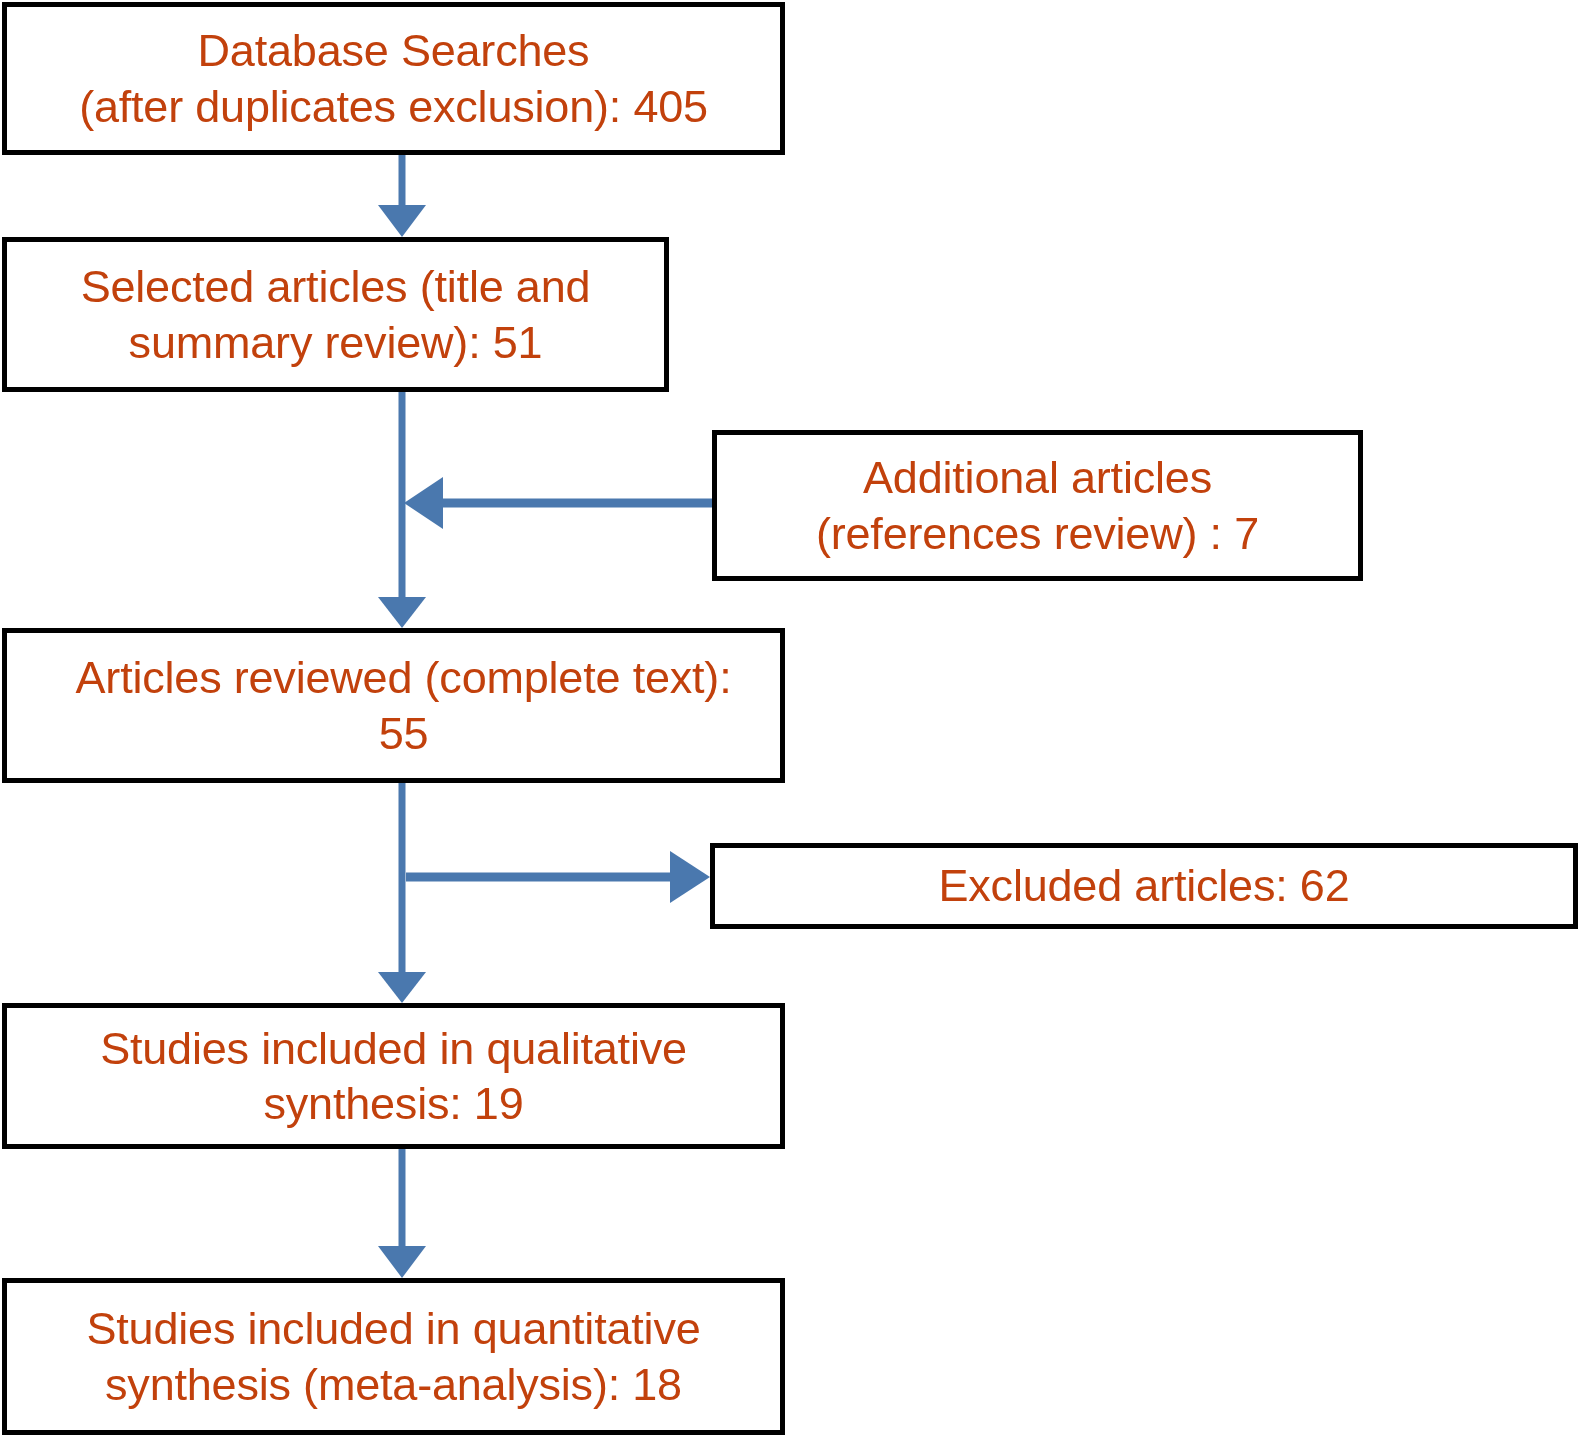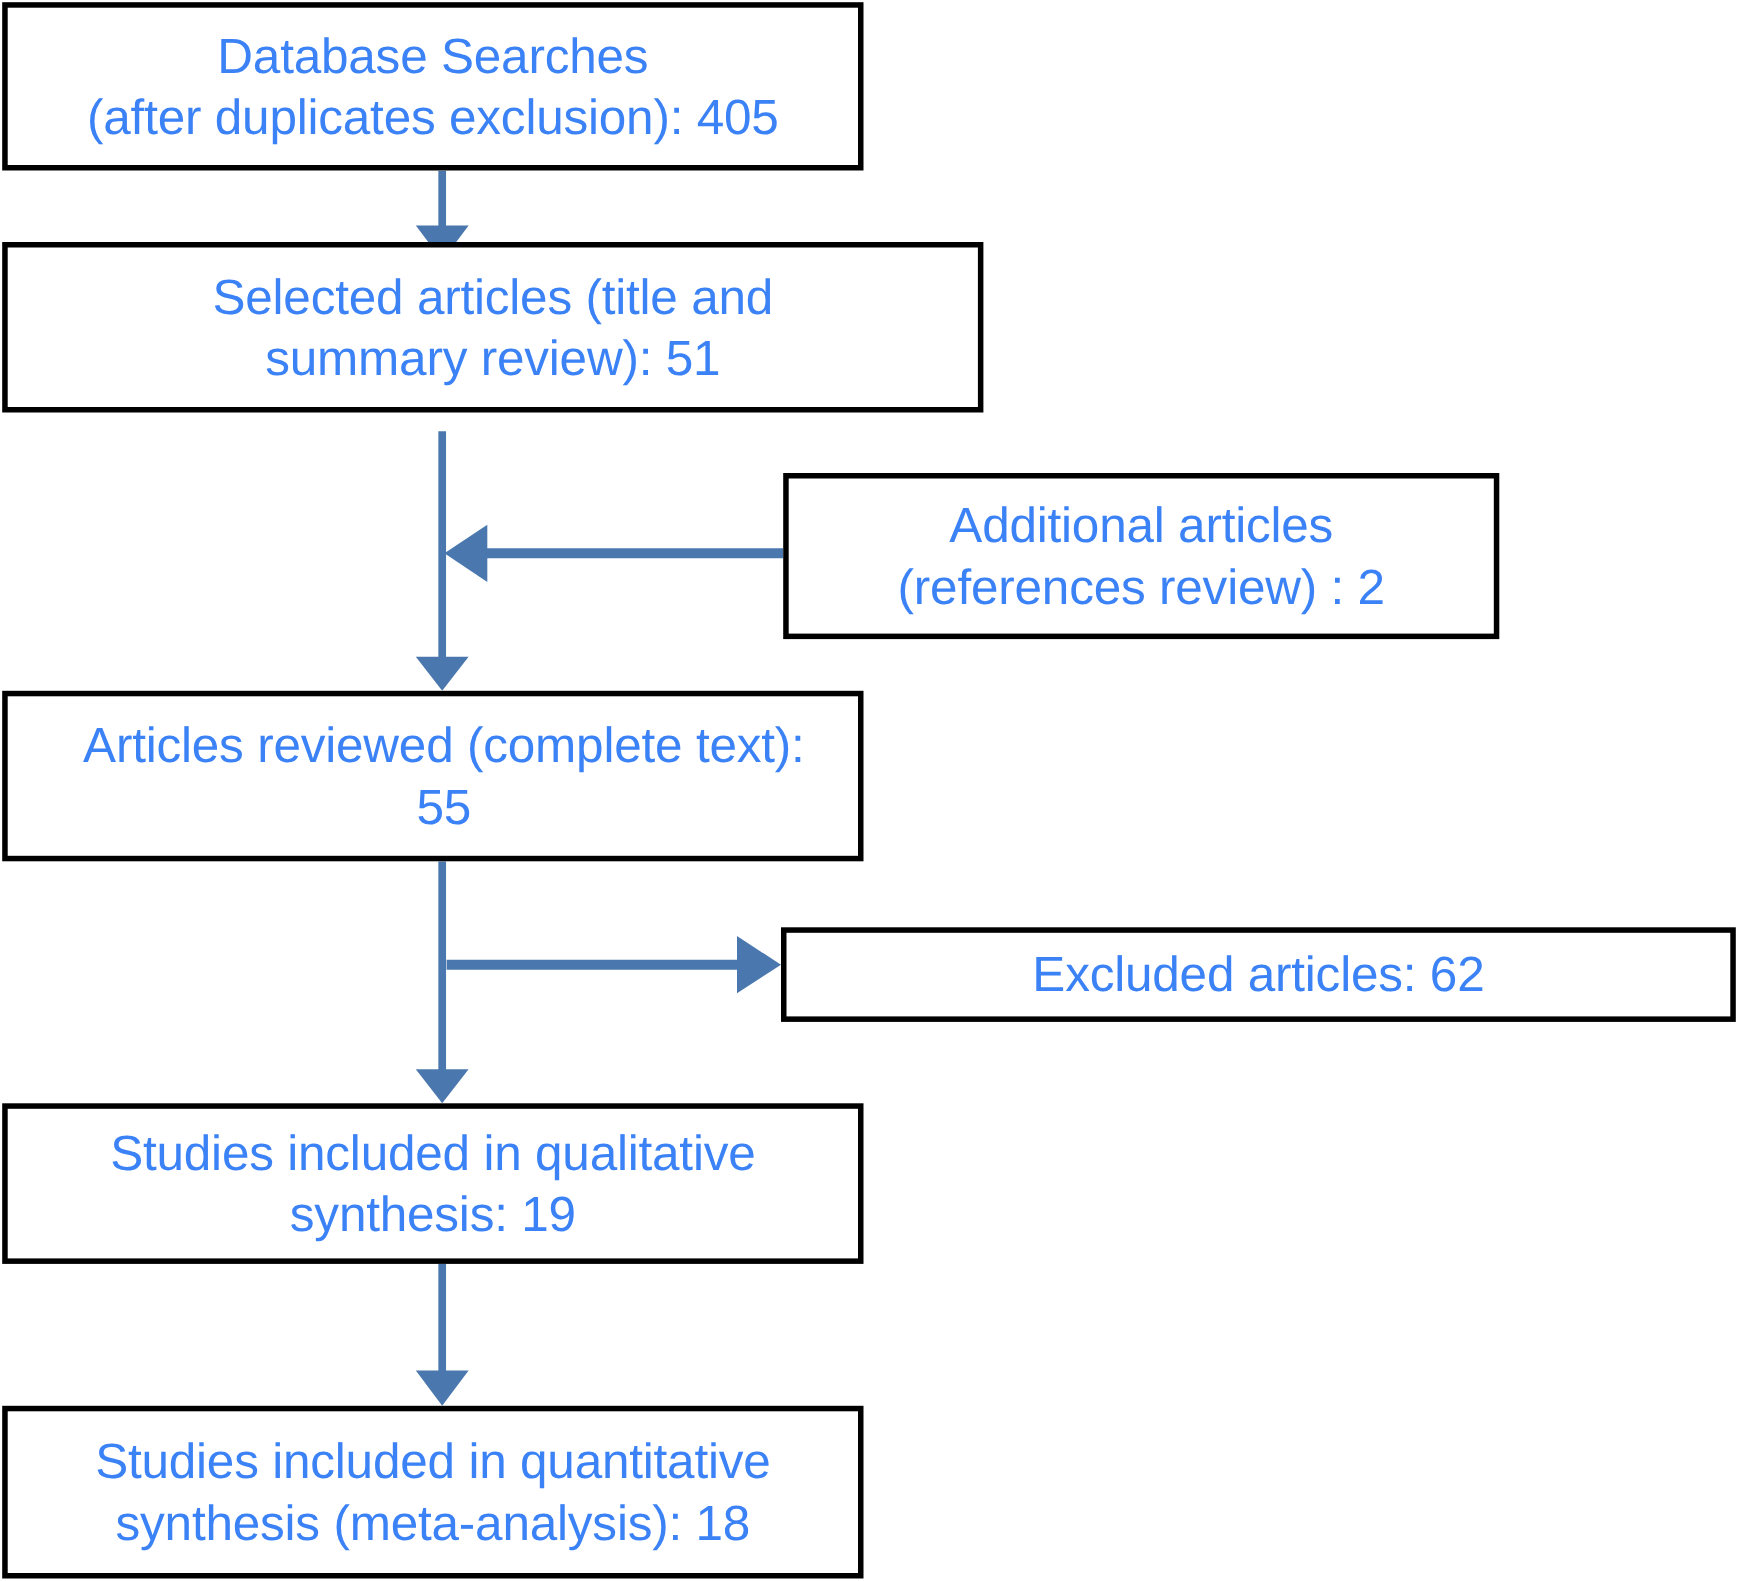--- a/index.html
+++ b/index.html
@@ -31,31 +31,31 @@
     background: #ffffff;
     display: flex;
     align-items: center;
     justify-content: center;
     text-align: center;
   }
   .node-label {
     font-family: "Liberation Sans", sans-serif;
     font-size: 45px;
     line-height: 1.23;
-    color: #3b82f6;
+    color: #c2410c;
     white-space: pre-line;
     padding: 0 14px;
     letter-spacing: -0.2px;
   }
   
   #node-database-searches {
     left: 2px;  top: 2px;    width: 783px; height: 153px;
   }
   #node-selected-articles {
-    left: 2px;  top: 220px;  width: 892px; height: 155px;
+    left: 2px;  top: 237px;  width: 667px; height: 155px;
   }
   #node-additional-articles {
     left: 712px; top: 430px; width: 651px; height: 151px;
   }
   #node-articles-reviewed {
     left: 2px;  top: 628px;  width: 783px; height: 155px; padding-left: 20px;
   }
   #node-excluded-articles {
     left: 710px; top: 843px; width: 868px; height: 86px;
   }
@@ -109,21 +109,21 @@
 (after duplicates exclusion): 405</span>
   </div>
 
   <div class="node-box" id="node-selected-articles">
     <span class="node-label">Selected articles (title and
 summary review): 51</span>
   </div>
 
   <div class="node-box" id="node-additional-articles">
     <span class="node-label">Additional articles
-(references review) : 2</span>
+(references review) : 7</span>
   </div>
 
   <div class="node-box" id="node-articles-reviewed">
     <span class="node-label">Articles reviewed (complete text):
 55</span>
   </div>
 
   <div class="node-box" id="node-excluded-articles">
     <span class="node-label">Excluded articles: 62</span>
   </div>

